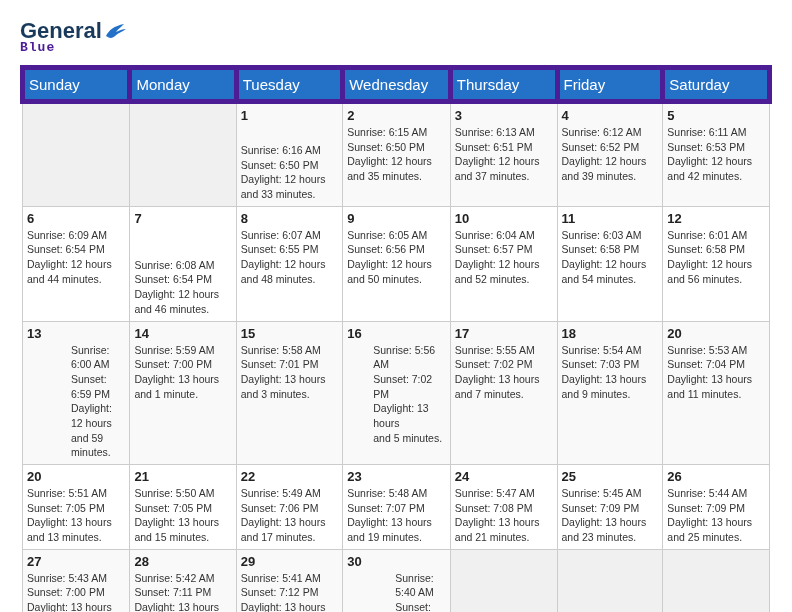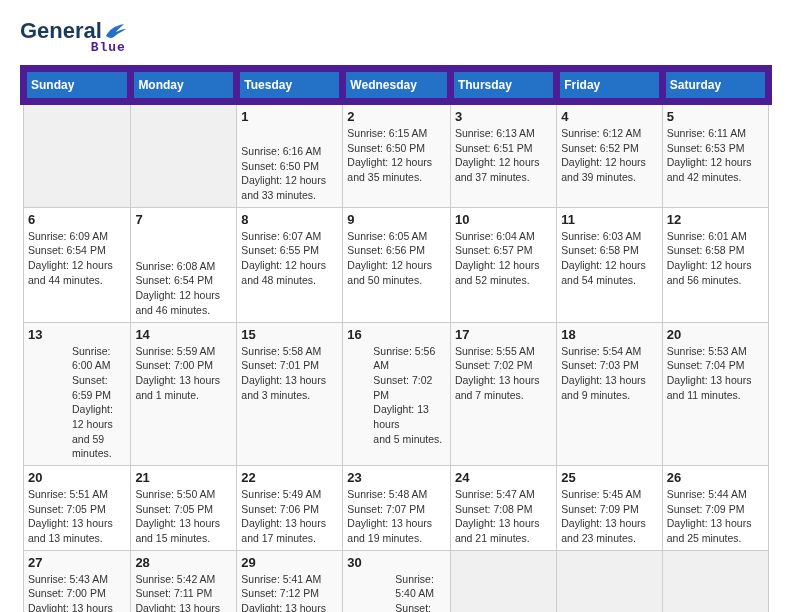--- a/index.html
+++ b/index.html
@@ -12,21 +12,21 @@
     }
     .header {
       display: flex;
       justify-content: space-between;
       align-items: flex-start;
       margin-bottom: 10px;
     }
     .logo {
       display: flex;
       flex-direction: column;
-      align-items: flex-end;
+      align-items: flex-start;
     }
     .logo-text {
       display: flex;
       align-items: center;
       font-size: 22px;
       font-weight: bold;
       color: #1a3a5c;
       line-height: 1;
     }
     .logo-general { color: #1a3a5c; }
@@ -59,23 +59,23 @@
     table {
       width: 100%;
       border-collapse: collapse;
       font-size: 11px;
     }
     thead tr th {
       background-color: #2471c8;
       color: #fff;
       padding: 6px 4px;
       text-align: left;
-      font-size: 12px;
-      font-weight: bold;
-      border: 7px solid #4c1d95;
+      font-size: 15px;
+      font-weight: normal;
+      border: 5px solid #4c1d95;
     }
     tbody tr td {
       border: 1px solid #ccc;
       vertical-align: top;
       padding: 4px;
       height: 80px;
       width: 108px;
       color: #222;
       background: #fff;
     }

